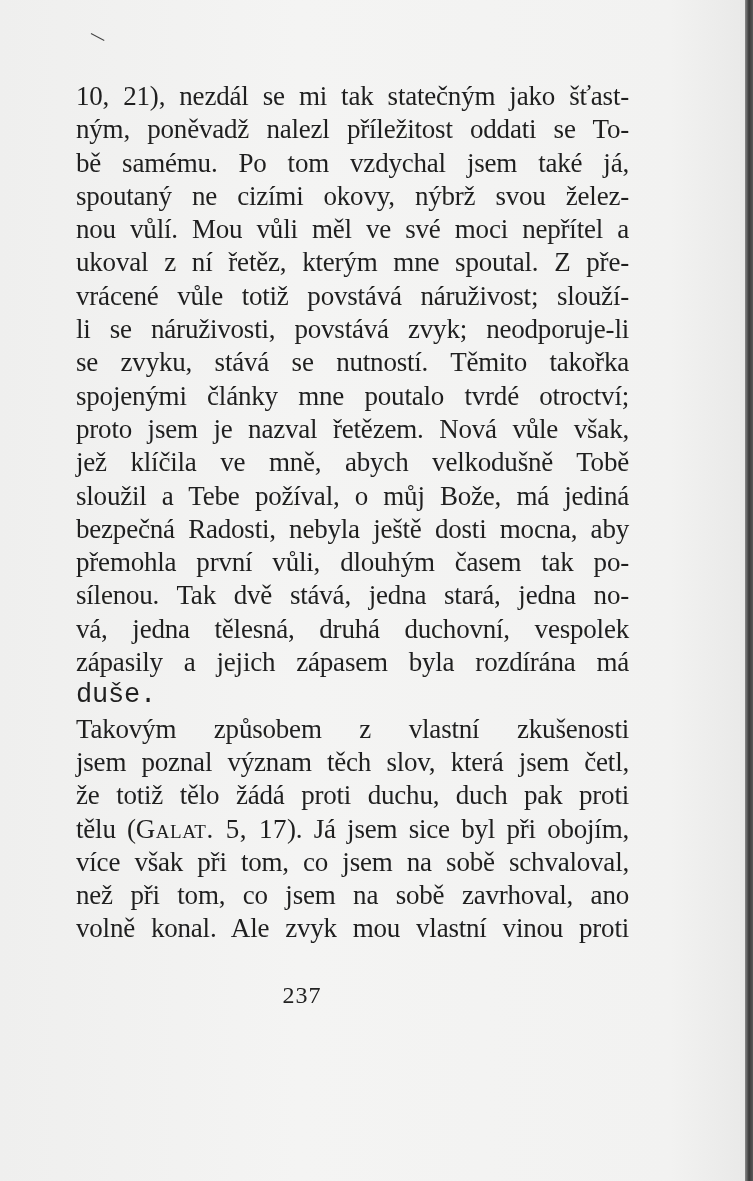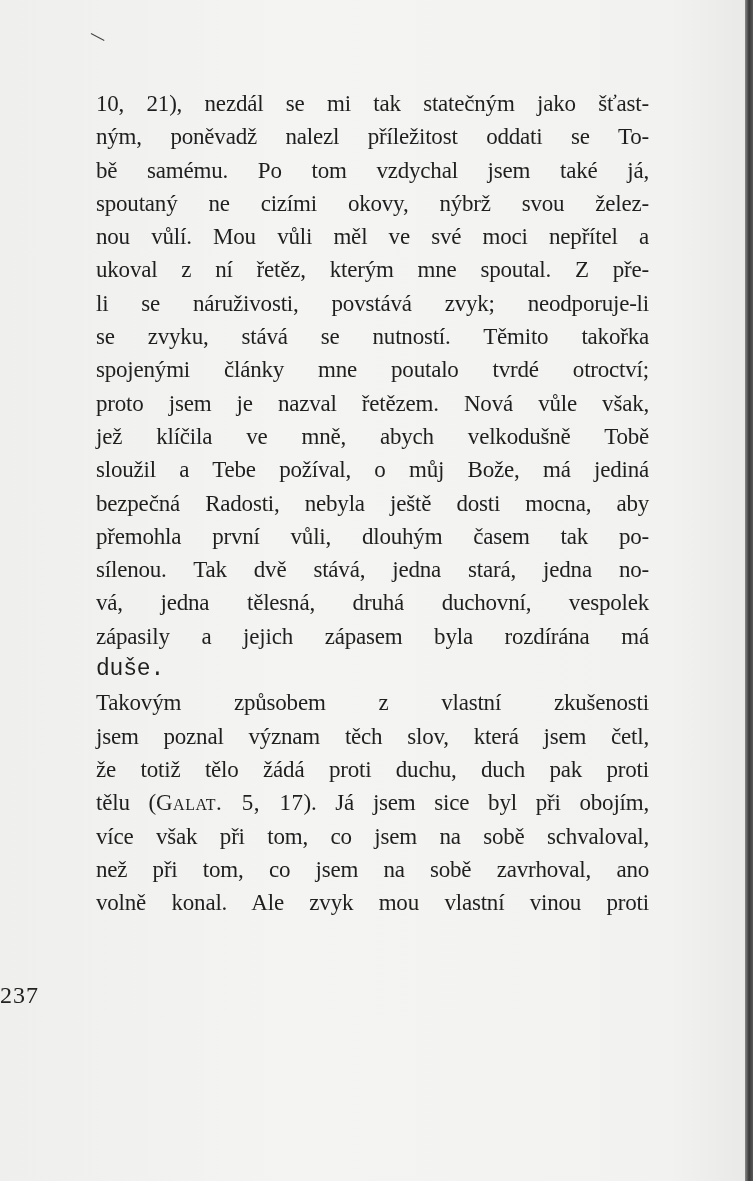--- a/index.html
+++ b/index.html
@@ -34,27 +34,26 @@
       left: 91px;
       top: 33px;
       width: 15px;
       height: 1px;
       background: #444;
       transform: rotate(28deg);
       transform-origin: left center;
     }
     .text-block {
       position: absolute;
-      left: 96px;
+      left: 76px;
       top: 80px;
       width: 553px;
-      font-size: 23px;
+      font-size: 27px;
       line-height: 33.3px;
       letter-spacing: -0.2px;
-      margin-top: 7px;
     }
     .line {
       display: block;
       white-space: nowrap;
       text-align: justify;
       text-align-last: justify;
       height: 33.3px;
     }
     .line.last {
       text-align-last: left;
@@ -63,38 +62,40 @@
     .smallcaps {
       font-variant: small-caps;
       letter-spacing: 0.5px;
       font-family: Liberation Serif, serif;
     }
     .page-number {
       position: absolute;
       left: 0;
       width: 604px;
       top: 982px;
+      text-align: center;
       font-size: 24px;
       letter-spacing: 1px;
       color: #222;
     }
   </style>
 </head>
 <body>
 
 <div class="page">
   <div class="tick-mark"></div>
 
   <div class="text-block">
     <span class="line">10, 21), nezdál se mi tak statečným jako šťast-</span>
     <span class="line">ným, poněvadž nalezl příležitost oddati se To-</span>
     <span class="line">bě samému. Po tom vzdychal jsem také já,</span>
     <span class="line">spoutaný ne cizími okovy, nýbrž svou želez-</span>
     <span class="line">nou vůlí. Mou vůli měl ve své moci nepřítel a</span>
     <span class="line">ukoval z ní řetěz, kterým mne spoutal. Z pře-</span>
+    <span class="line">vrácené vůle totiž povstává náruživost; slouží-</span>
     <span class="line">li se náruživosti, povstává zvyk; neodporuje-li</span>
     <span class="line">se zvyku, stává se nutností. Těmito takořka</span>
     <span class="line">spojenými články mne poutalo tvrdé otroctví;</span>
     <span class="line">proto jsem je nazval řetězem. Nová vůle však,</span>
     <span class="line">jež klíčila ve mně, abych velkodušně Tobě</span>
     <span class="line">sloužil a Tebe požíval, o můj Bože, má jediná</span>
     <span class="line">bezpečná Radosti, nebyla ještě dosti mocna, aby</span>
     <span class="line">přemohla první vůli, dlouhým časem tak po-</span>
     <span class="line">sílenou. Tak dvě stává, jedna stará, jedna no-</span>
     <span class="line">vá, jedna tělesná, druhá duchovní, vespolek</span>

